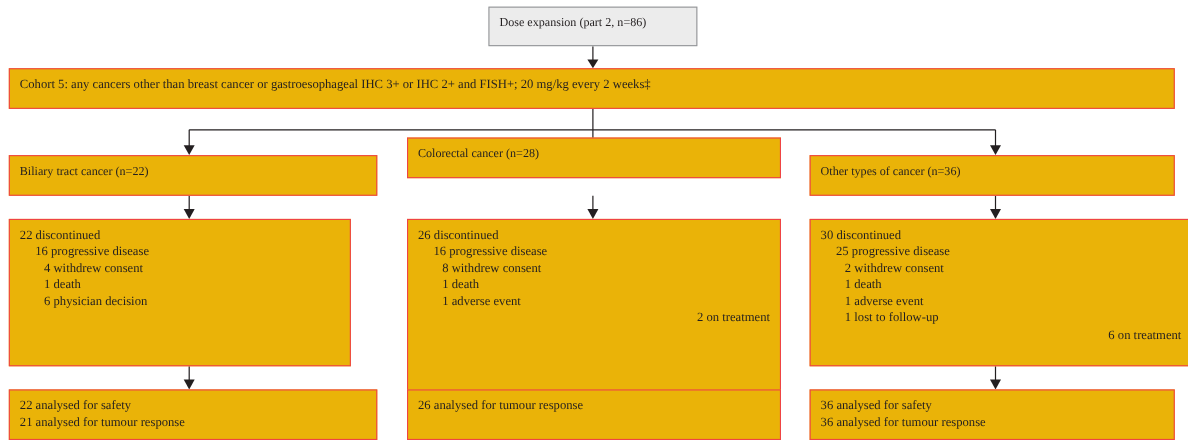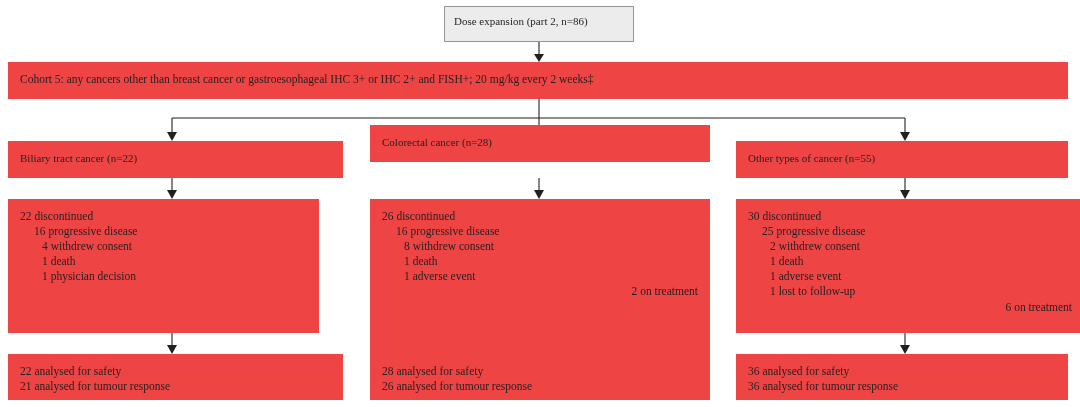--- a/index.html
+++ b/index.html
@@ -15,22 +15,22 @@
   #chart {
     position: relative;
     width: 1080px;
     height: 407px;
     overflow: hidden;
     background: #ffffff;
   }
   .box {
     position: absolute;
     box-sizing: border-box;
-    border: 3px solid #ef4444;
-    background: #ef4444;
+    border: 1px solid #ef4444;
+    background: #eab308;
     padding: 7px 9px 6px 9px;
   }
   .box.shaded {
     background: #ececec;
     border: 1px solid #939598;
   }
   .box-title {
     font-size: 11px;
     line-height: 14px;
     white-space: nowrap;
@@ -123,21 +123,21 @@
   <div class="box" style="left:8px; top:141px; width:335px; height:37px;">
     <div class="box-title">Biliary tract cancer (n=22)</div>
   </div>
 
   <div class="box" style="left:8px; top:199px; width:311px; height:134px;">
     <ul class="disc-list">
       <li class="lvl0">22 discontinued</li>
       <li class="lvl1">16 progressive disease</li>
       <li class="lvl1n">4 withdrew consent</li>
       <li class="lvl1n">1 death</li>
-      <li class="lvl1n">1 physician decision</li>
+      <li class="lvl1n">6 physician decision</li>
     </ul>
   </div>
 
   <div class="box" style="left:8px; top:354px; width:335px; height:46px;">
     <div class="analysis-line">22 analysed for safety</div>
     <div class="analysis-line">21 analysed for tumour response</div>
   </div>
 
   <div class="box" style="left:370px; top:125px; width:340px; height:37px;">
     <div class="box-title">Colorectal cancer (n=28)</div>
@@ -148,26 +148,25 @@
       <li class="lvl0">26 discontinued</li>
       <li class="lvl1">16 progressive disease</li>
       <li class="lvl1n">8 withdrew consent</li>
       <li class="lvl1n">1 death</li>
       <li class="lvl1n">1 adverse event</li>
       <li class="lvl0b">2 on treatment</li>
     </ul>
   </div>
 
   <div class="box" style="left:370px; top:354px; width:340px; height:46px;">
-    <div class="analysis-line">28 analysed for safety</div>
     <div class="analysis-line">26 analysed for tumour response</div>
   </div>
 
   <div class="box" style="left:736px; top:141px; width:332px; height:37px;">
-    <div class="box-title">Other types of cancer (n=55)</div>
+    <div class="box-title">Other types of cancer (n=36)</div>
   </div>
 
   <div class="box" style="left:736px; top:199px; width:348px; height:134px;">
     <ul class="disc-list">
       <li class="lvl0">30 discontinued</li>
       <li class="lvl1">25 progressive disease</li>
       <li class="lvl1n">2 withdrew consent</li>
       <li class="lvl1n">1 death</li>
       <li class="lvl1n">1 adverse event</li>
       <li class="lvl1n">1 lost to follow-up</li>

